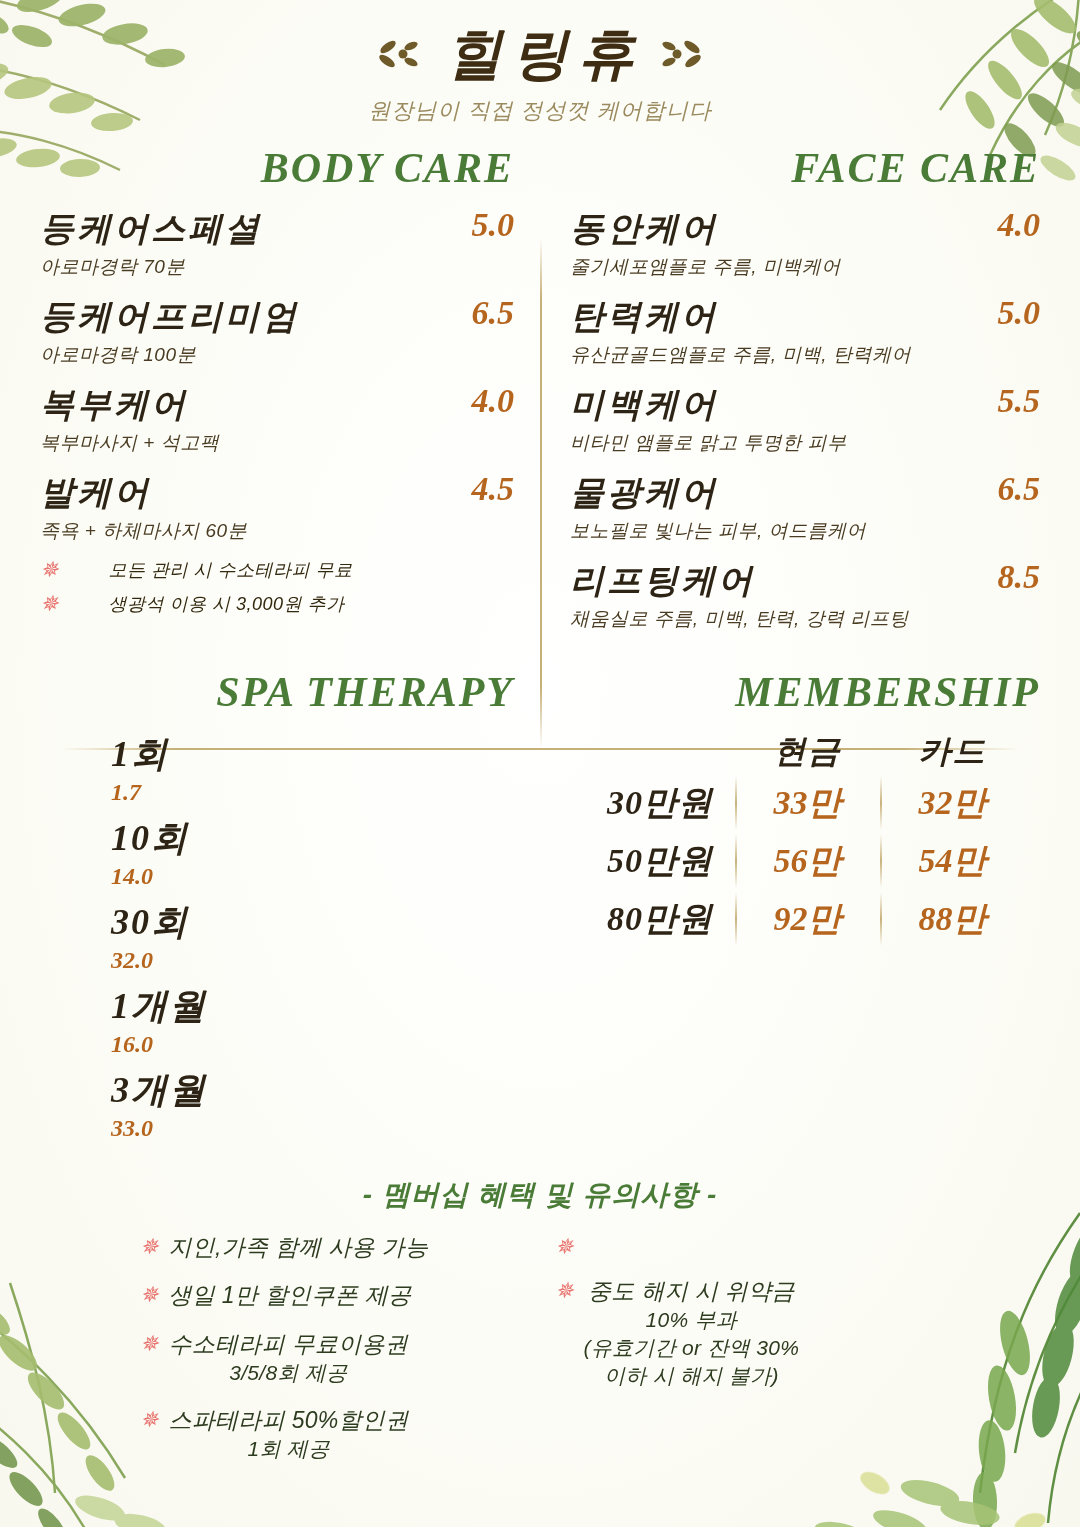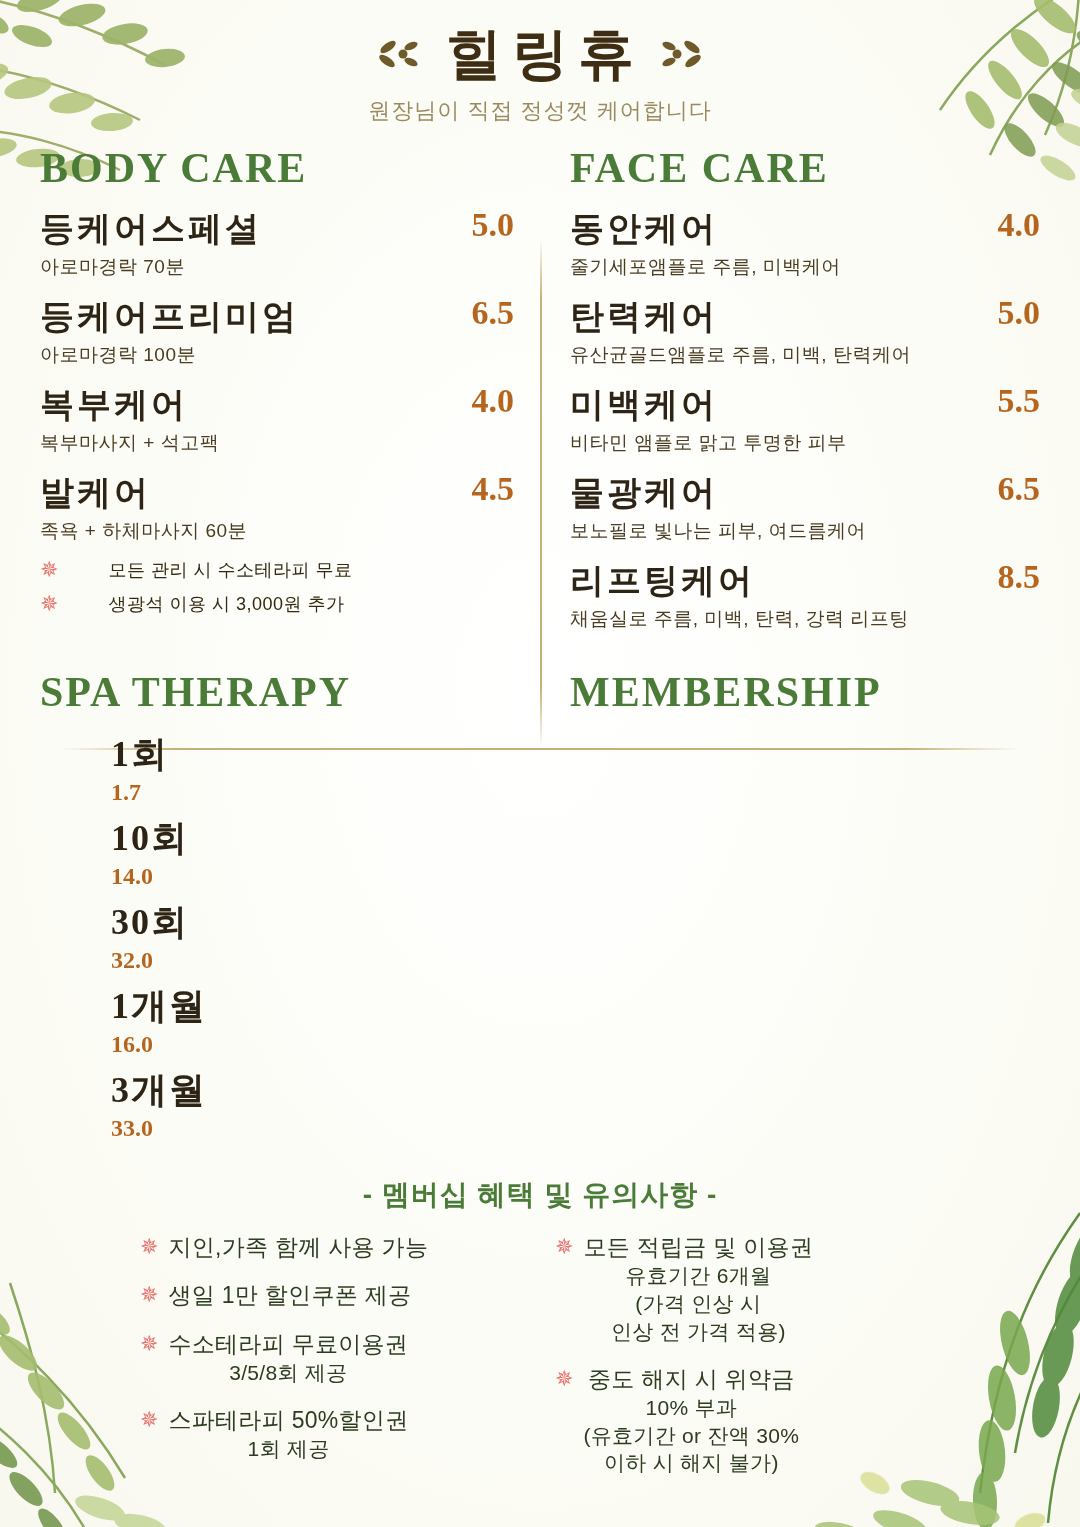--- a/index.html
+++ b/index.html
@@ -14,20 +14,21 @@
     overflow: hidden;
     position: relative;
   }
   .page {
     position: relative;
     width: 1080px;
     height: 1527px;
     background:
       radial-gradient(ellipse at 50% 45%, #ffffff 0%, #fcfcf6 60%, #f8f8ef 100%);
     overflow: hidden;
+    font-style: italic;
   }
 
   
   .leaf-cluster { position: absolute; pointer-events: none; }
   .tl { top: -30px; left: -40px; transform: rotate(0deg); }
   .tr { top: -40px; right: -30px; }
   .bl { bottom: -40px; left: -50px; }
   .br { bottom: -30px; right: -40px; }
 
   
@@ -71,21 +72,21 @@
     z-index: 3;
     margin-top: 18px;
     display: grid;
     grid-template-columns: 1fr 1fr;
     padding: 0 40px;
   }
   .col-left  { padding-right: 26px; }
   .col-right { padding-left: 30px; }
 
   .sec-title {
-    text-align: left;
+    text-align: right;
     font-family: "Liberation Serif", serif;
     font-weight: bold;
     font-size: 42px;
     color: #4a7c38;
     letter-spacing: 2px;
     margin-bottom: 14px;
   }
   .sec-title.spa { color: #4a7c38; }
 
   .item { margin-bottom: 14px; }
@@ -545,20 +546,42 @@
         </div>
         <div class="spa-row">
           <span class="spa-label">3개월</span>
           <span class="spa-val">33.0</span>
         </div>
       </div>
     </div>
 
     <div class="col-right" style="padding-top:22px;">
       <div class="sec-title">MEMBERSHIP</div>
+      <div class="mb-table">
+        <div class="mb-head">
+          <div></div>
+          <div>현금</div>
+          <div>카드</div>
+        </div>
+        <div class="mb-row">
+          <div class="amt">30만원</div>
+          <div class="cell">33만</div>
+          <div class="cell">32만</div>
+        </div>
+        <div class="mb-row">
+          <div class="amt">50만원</div>
+          <div class="cell">56만</div>
+          <div class="cell">54만</div>
+        </div>
+        <div class="mb-row">
+          <div class="amt">80만원</div>
+          <div class="cell">92만</div>
+          <div class="cell">88만</div>
+        </div>
+      </div>
     </div>
   </div>
 
   <div class="benefits">
     <div class="benefits-title">- 멤버십 혜택 및 유의사항 -</div>
     <div class="benefits-cols">
       <div>
         <div class="b-item">
           <span class="star">✵</span>
           <span class="b-text">지인,가족 함께 사용 가능</span>
@@ -579,26 +602,20 @@
           <span class="b-text">
             <span>스파테라피 50%할인권</span>
             <span class="small">1회 제공</span>
           </span>
         </div>
       </div>
 
       <div>
         <div class="b-item">
           <span class="star">✵</span>
-          <span class="b-text">
-            <span>모든 적립금 및 이용권</span>
-            <span class="small">유효기간 6개월</span>
-            <span class="small">(가격 인상 시</span>
-            <span class="small">인상 전 가격 적용)</span>
-          </span>
         </div>
         <div class="b-item">
           <span class="star">✵</span>
           <span class="b-text">
             <span>중도 해지 시 위약금</span>
             <span class="small">10% 부과</span>
             <span class="small">(유효기간 or 잔액 30%</span>
             <span class="small">이하 시 해지 불가)</span>
           </span>
         </div>

